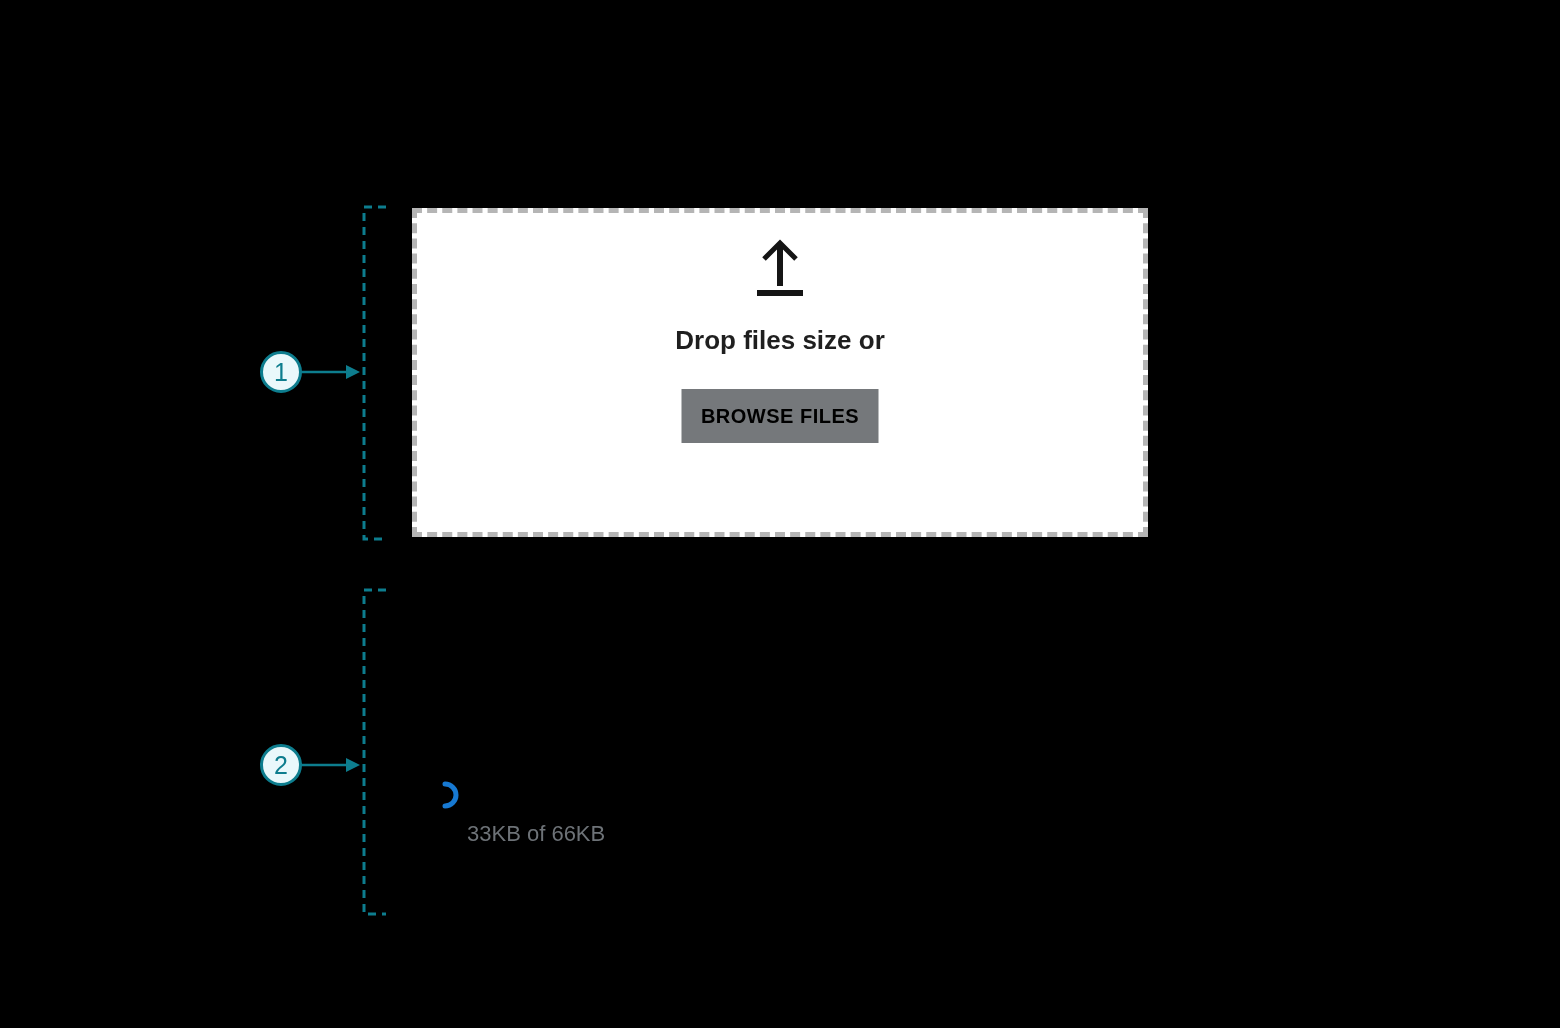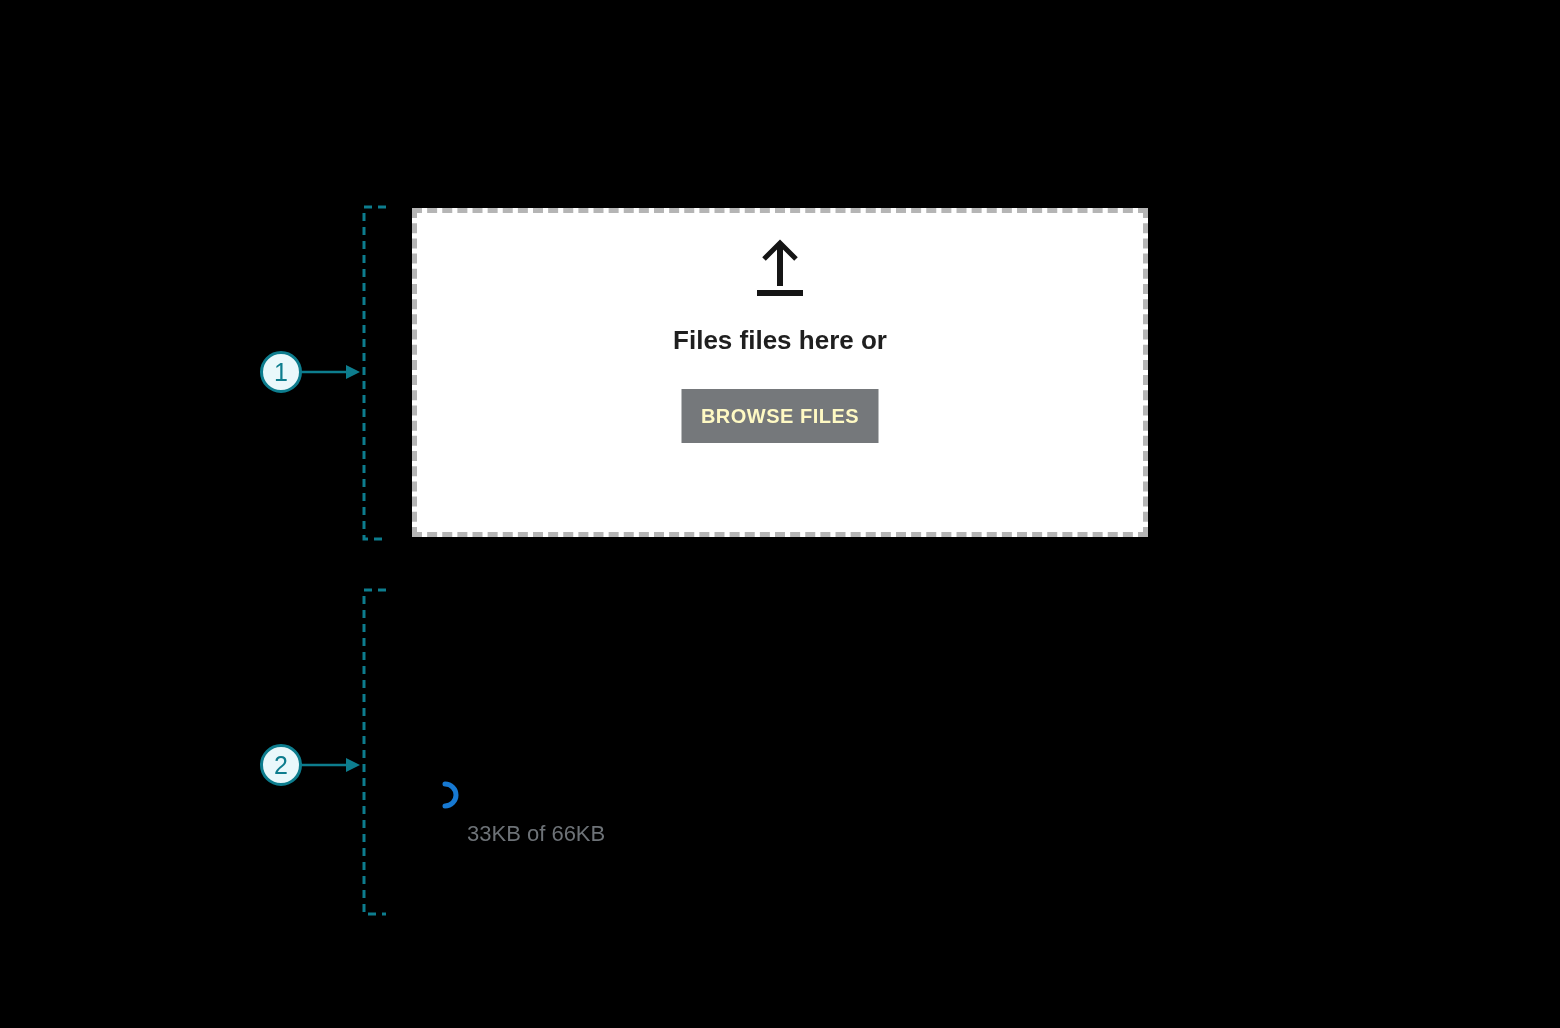--- a/index.html
+++ b/index.html
@@ -35,21 +35,21 @@
     font-weight: bold;
     color: #1f1f1f;
   }
   .browse-btn {
     position: absolute;
     left: 50%; top: 176px;
     transform: translateX(-50%);
     width: 197px; height: 54px;
     background: #75787b;
     border: none;
-    color: #fef9c3;
+    color: #000000;
     font-family: "Liberation Sans", sans-serif;
     font-size: 20px;
     font-weight: bold;
     letter-spacing: 0.5px;
     cursor: pointer;
     display: flex;
     align-items: center;
     justify-content: center;
   }
   .dz-helper {
@@ -121,21 +121,21 @@
     <line x1="0" y1="9" x2="45" y2="9" stroke="#0d7d8e" stroke-width="2.5"></line>
     <polygon points="45,2 59,9 45,16" fill="#0d7d8e"></polygon>
   </svg>
 
   <div class="dropzone">
     <svg class="upload-icon" width="52" height="57" viewBox="0 0 52 57">
       <path d="M10 20 L26 4 L42 20" fill="none" stroke="#151515" stroke-width="5"></path>
       <line x1="26" y1="5" x2="26" y2="47" stroke="#151515" stroke-width="6"></line>
       <line x1="3" y1="54" x2="49" y2="54" stroke="#151515" stroke-width="6"></line>
     </svg>
-    <div class="dz-title">Files files here or</div>
+    <div class="dz-title">Drop files size or</div>
     <button class="browse-btn">BROWSE FILES</button>
   </div>
 
   <svg class="bracket bracket-2" width="26" height="328" viewBox="0 0 26 328">
     <path d="M24 2 H2 V326 H24" fill="none" stroke="#0d7d8e" stroke-width="3" stroke-dasharray="8 6"></path>
   </svg>
   <div class="callout callout-2">
     <span>2</span>
   </div>
   <svg class="callout-arrow arrow-2" width="60" height="18" viewBox="0 0 60 18">

